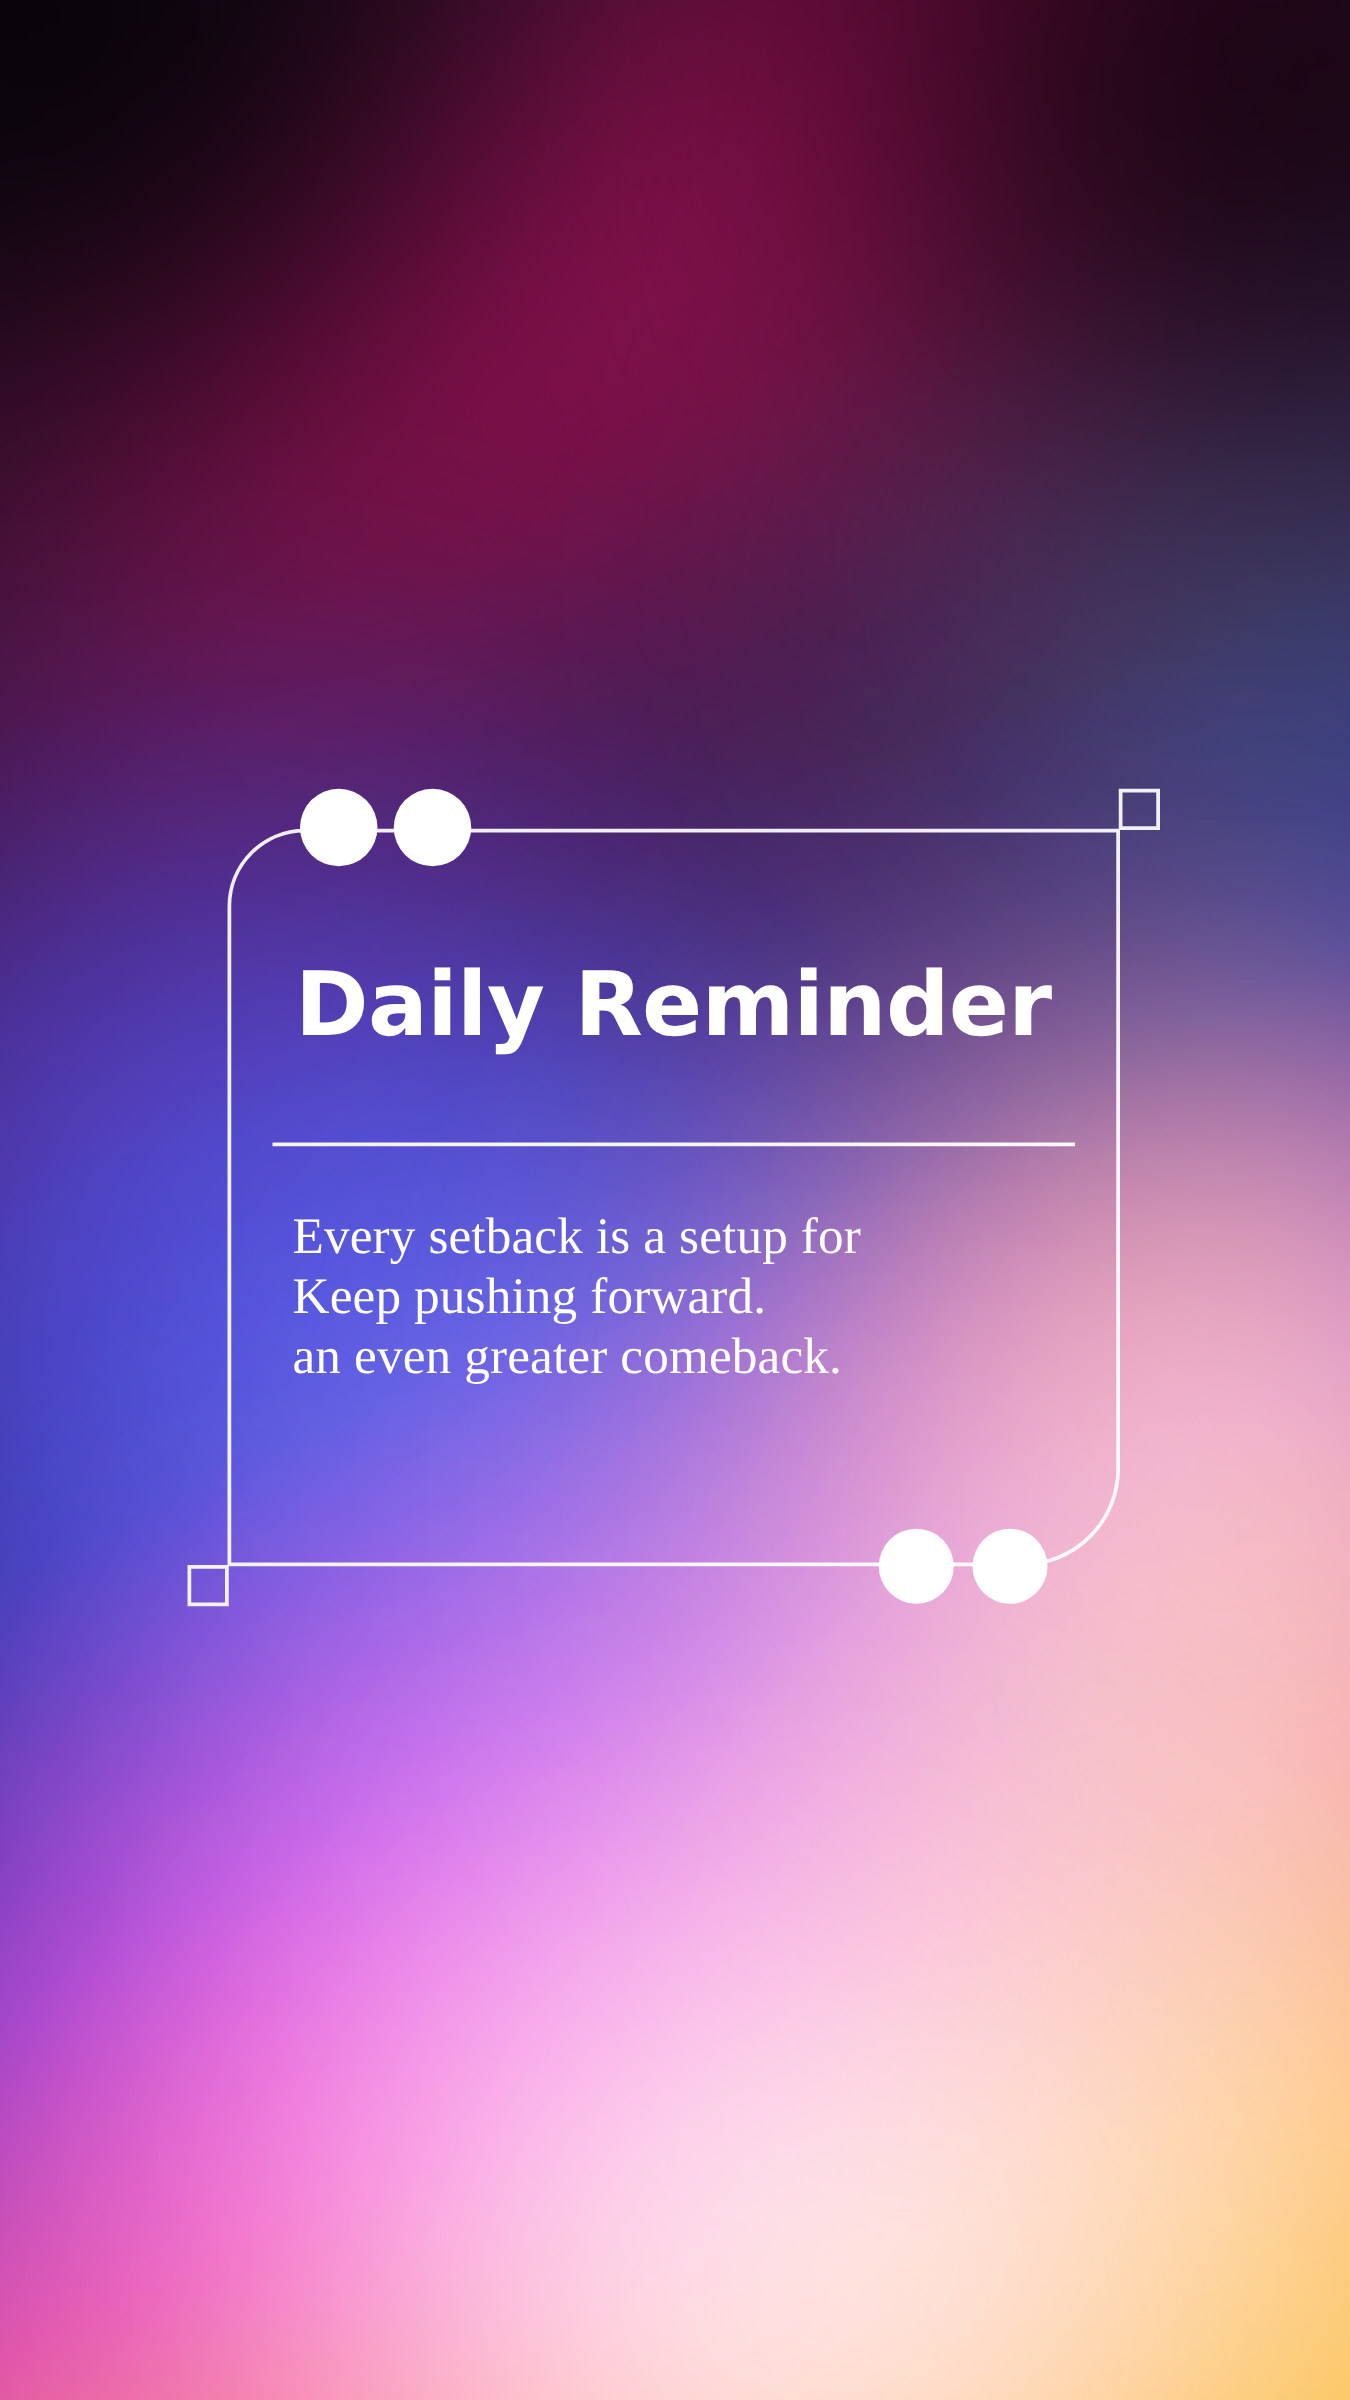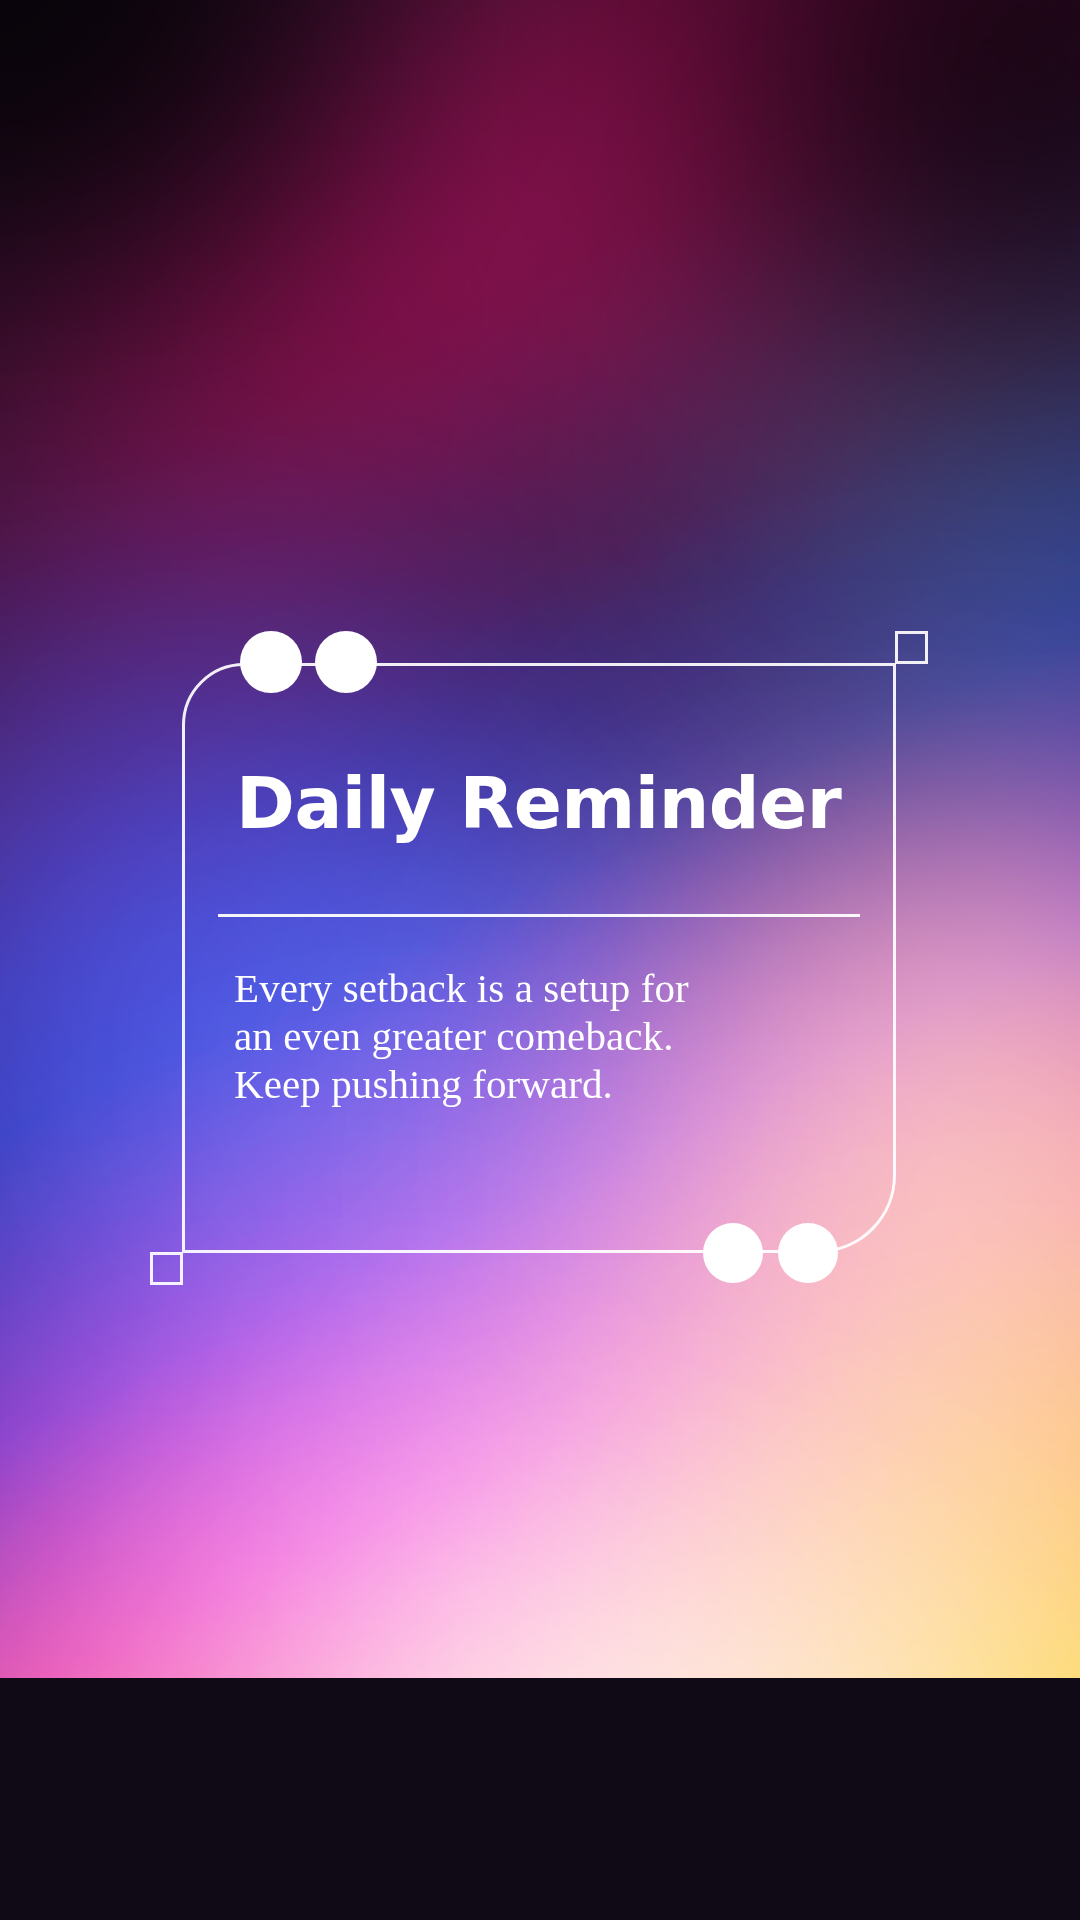--- a/index.html
+++ b/index.html
@@ -10,21 +10,21 @@
     height: 1920px;
     overflow: hidden;
     background: #100a16;
     font-family: "DejaVu Sans", "Liberation Sans", sans-serif;
   }
 
   
   .poster {
     position: relative;
     width: 1080px;
-    height: 1678px;
+    height: 1920px;
     overflow: hidden;
     isolation: isolate;
   }
 
   
   .bg-base {
     position: absolute;
     inset: 0;
     background: linear-gradient(155deg,
         #1a0d1e 0%,
@@ -273,20 +273,20 @@
     <div class="dot b2"></div>
 
     <div class="card-content">
 
       <div class="title">Daily Reminder</div>
 
       <div class="divider"></div>
 
       <div class="body-text">
         <span class="line">Every setback is a setup for</span>
+        <span class="line">Keep pushing forward.</span>
         <span class="line">an even greater comeback.</span>
-        <span class="line">Keep pushing forward.</span>
       </div>
 
     </div>
   </div>
 
 </div>
 
 </body></html>

